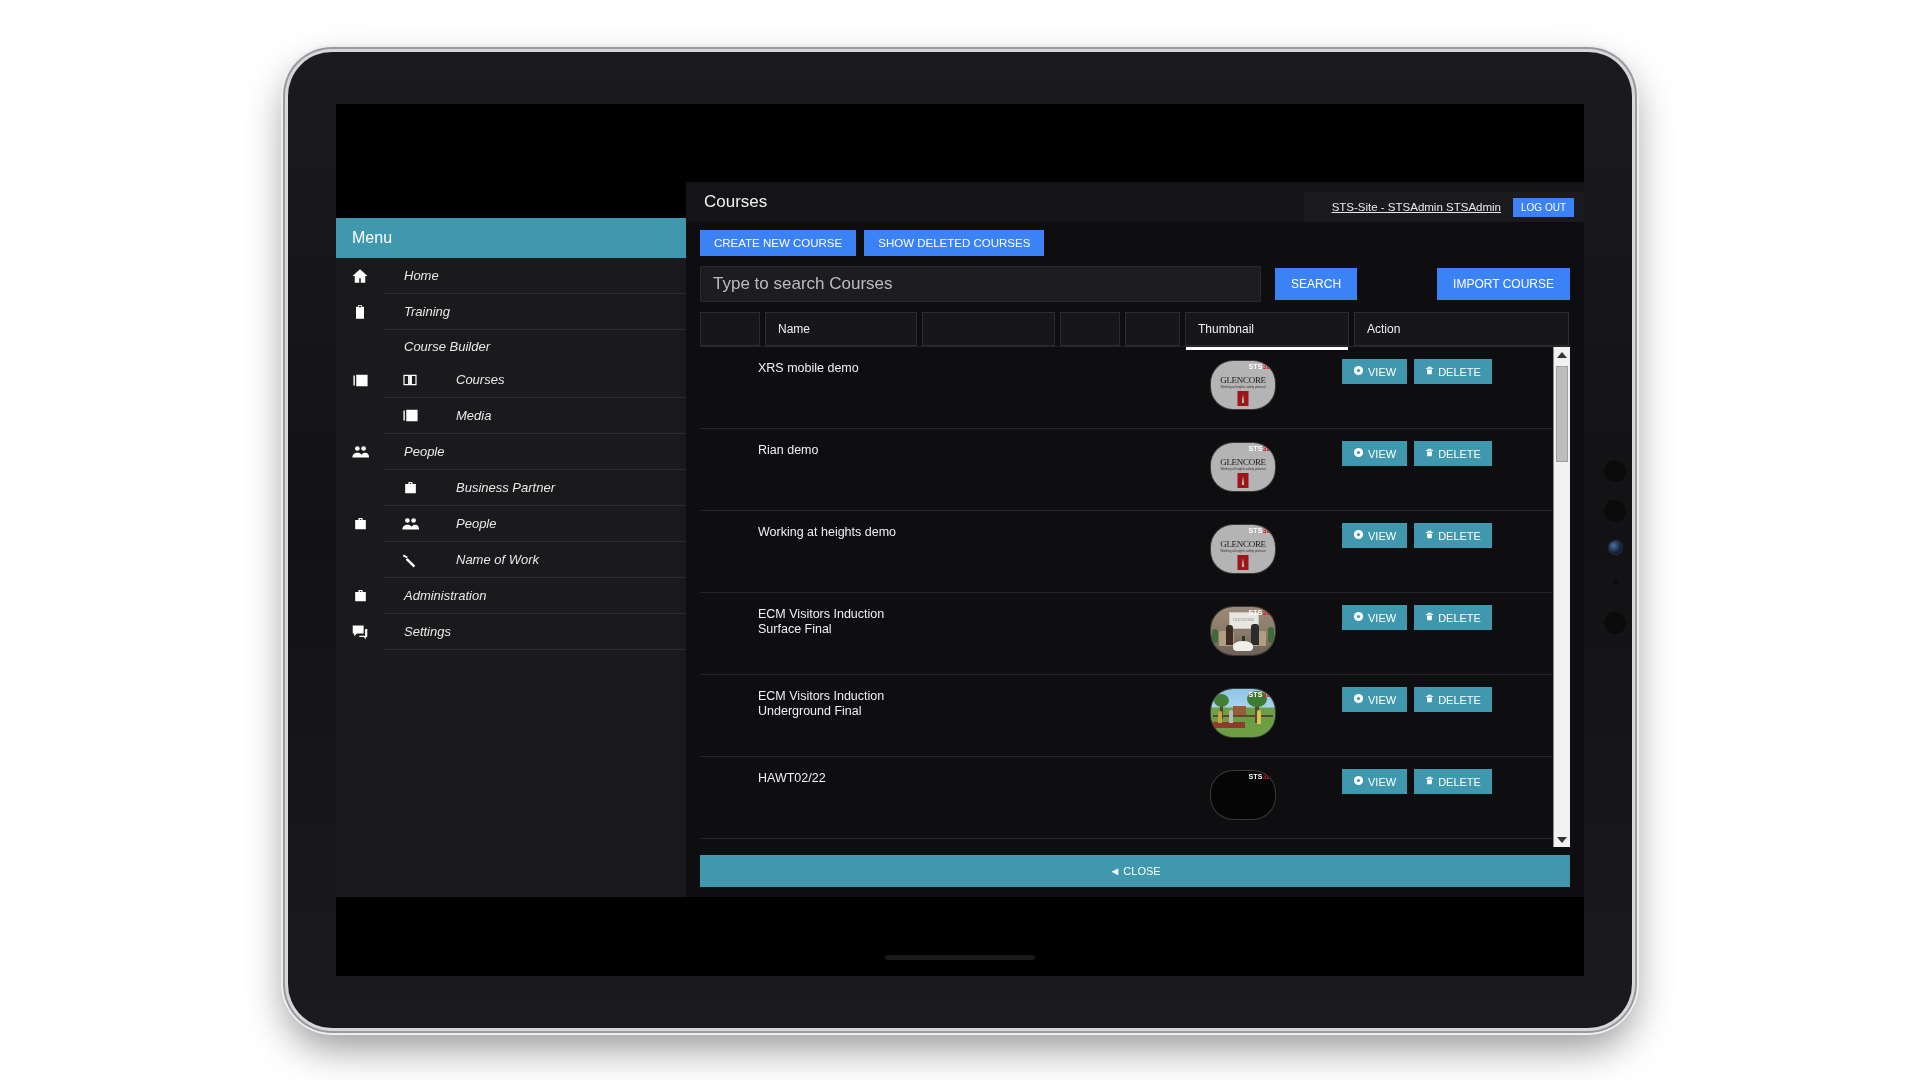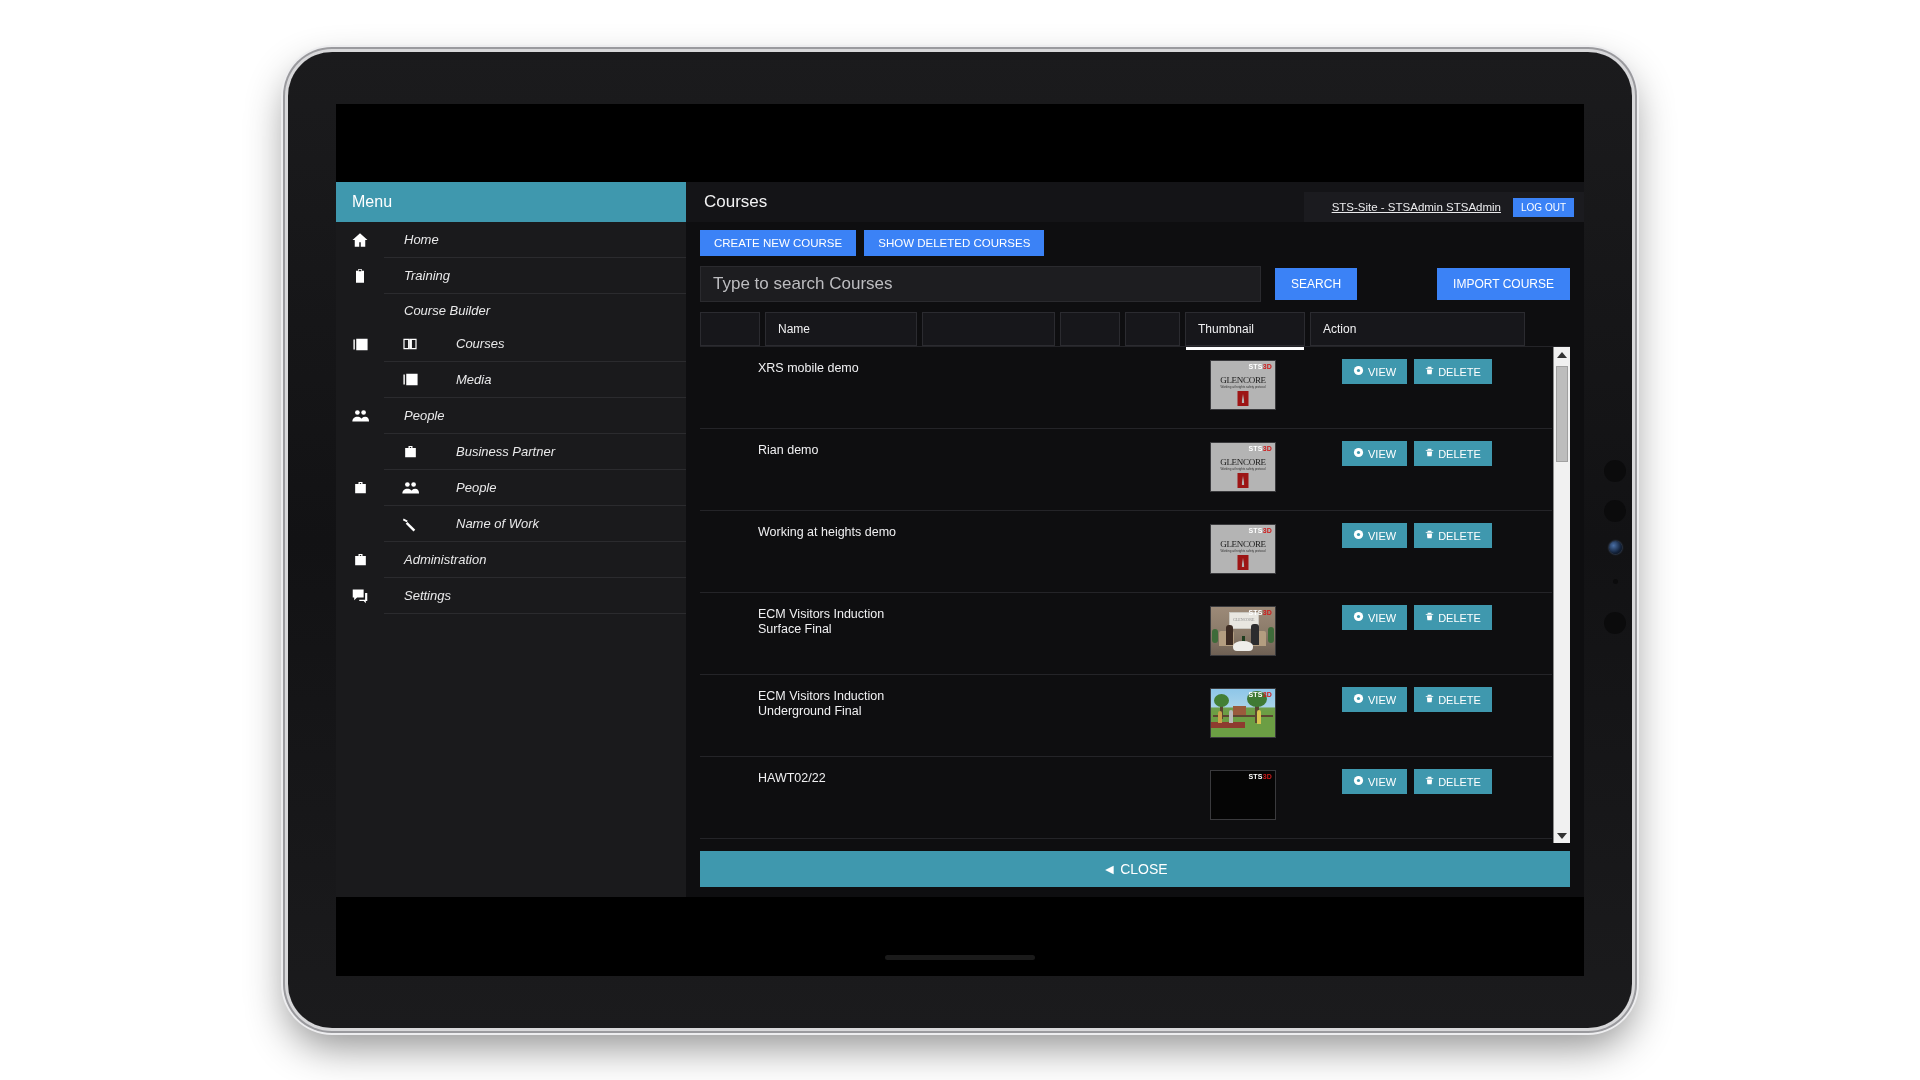--- a/index.html
+++ b/index.html
@@ -68,21 +68,21 @@
     left: 0; top: 78px;
     width: 1248px; height: 715px;
     background: #000;
     display: flex;
   }
 
   
   #sidebar {
     width: 350px;
     background: #1a1a1c;
-    display: flex; flex-direction: column;
+    display: flex; flex-direction: column; margin-top: 36px;
   }
   #menu-header {
     height: 40px;
     background: #3f98ae;
     color: #fff;
     display: flex; align-items: center;
     padding-left: 16px;
     font-size: 16px;
   }
   #menu-list { flex: 1; font-style: italic; }
@@ -261,20 +261,21 @@
   }
   .abtn svg { fill: #fff; }
 
   
   .thumb {
     width: 64px; height: 48px;
     position: relative;
     overflow: hidden;
     background: #000;
     box-shadow: 0 0 0 1px #3a3a3d;
+    border-radius: 22px;
   }
   .sts3d {
     position: absolute; right: 3px; top: 2px;
     font-size: 7px; font-weight: bold; letter-spacing: .2px;
     z-index: 5;
   }
   .sts3d .w { color: #ffffff; }
   .sts3d .r { color: #d01c1c; }
   .thumb.glencore { background: #b4b4b4; }
   .glen-word {
@@ -361,21 +362,21 @@
     border: 1px solid #a0a0a0;
     cursor: pointer;
   }
 
   
   #close-wrap { padding: 8px 14px 10px 14px; }
   #close-btn {
     width: 100%;
     background: #3f98ae;
     color: #fff; border: none;
-    font-size: 14px;
+    font-size: 11px;
     padding: 10px 0;
     cursor: pointer;
     font-family: "Liberation Sans", sans-serif;
   }
   #app-blank-bottom {
     position:absolute; left:0; top:793px;
     width: 1248px; height: 79px; background:#000;
   }
 </style>
 </head>
@@ -585,21 +586,21 @@
               </div>
               <div class="th" style="width:133px">
                 <span></span>
               </div>
               <div class="th" style="width:60px">
                 <span></span>
               </div>
               <div class="th" style="width:55px">
                 <span></span>
               </div>
-              <div class="th sorted" style="width:120px">
+              <div class="th sorted" style="width:164px">
                 <span>Thumbnail</span>
               </div>
               <div class="th" style="width:215px">
                 <span>Action</span>
               </div>
             </div>
           <div id="rows-viewport">
             <div id="rows-scroll">
                 <div class="row">
                   <div class="cell-name">

